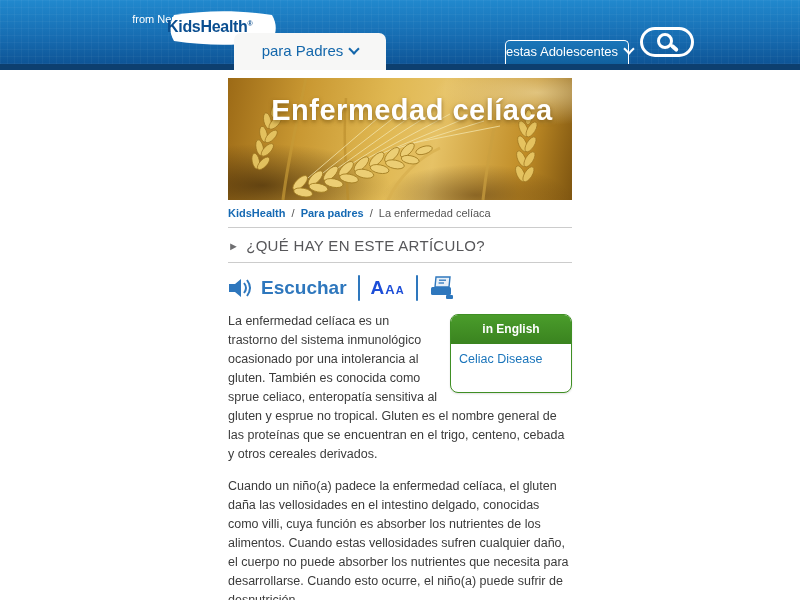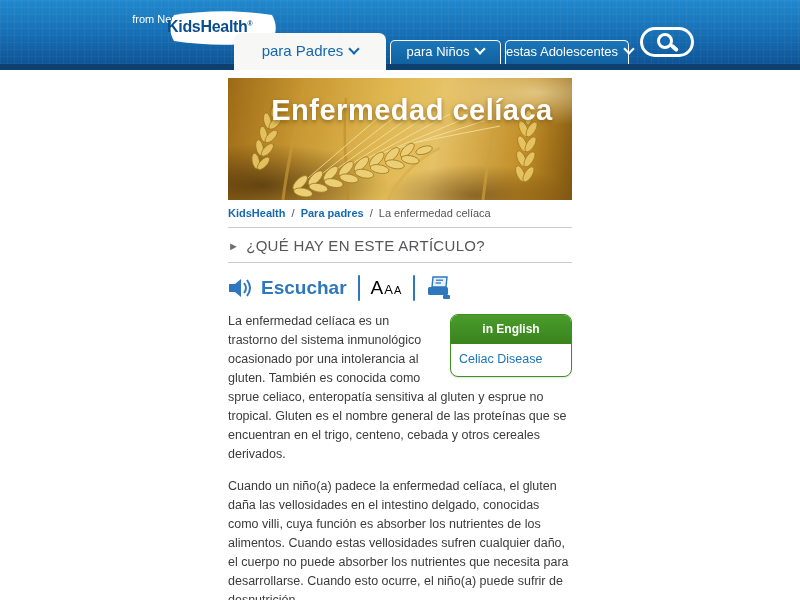--- a/index.html
+++ b/index.html
@@ -77,60 +77,57 @@
   .breadcrumb{margin-top:7px;font-size:11px;color:#555555;}
   .breadcrumb a{color:#1569b3;font-weight:bold;text-decoration:none;cursor:pointer;}
   .breadcrumb .sep{margin:0 3px;color:#555;}
   .divider{border-top:1px solid #cccccc;margin-top:8px;}
   .toc{margin-top:9px;font-size:15px;font-weight:normal;color:#57575a;letter-spacing:.3px;cursor:pointer;}
   .toc .arrow{color:#6e6e70;font-size:11px;margin-right:7px;vertical-align:1px;}
   .toolbar{margin-top:10px;display:flex;align-items:center;height:30px;}
   .listen{display:flex;align-items:center;color:#2e77bd;font-size:19px;font-weight:bold;text-decoration:none;cursor:pointer;}
   .listen svg{margin-right:7px;}
   .vbar{width:2px;height:26px;background:#2e77bd;margin:0 11px;border-radius:1px;}
-  .fontsize{color:#000000;font-weight:normal;cursor:pointer;text-decoration:none;letter-spacing:1px;}
+  .fontsize{color:#1d4ed8;font-weight:bold;cursor:pointer;text-decoration:none;letter-spacing:1px;}
   .fs1{font-size:19px;}
   .fs2{font-size:13px;}
   .fs3{font-size:11px;}
   .print{cursor:pointer;display:flex;align-items:center;}
   
   .article{margin-top:9px;font-size:12.5px;line-height:19px;color:#3b3b3b;}
   .article p{margin:0 0 13px 0;}
   .english-box{
     float:right;width:120px;margin:2px 0 8px 12px;
     border:1px solid #3f8f24;border-radius:8px;overflow:hidden;background:#fff;
     box-shadow:0 1px 2px rgba(0,0,0,.12);
   }
   .english-header{
     background:linear-gradient(#4a9c2b,#3a831f);
     color:#ffffff;font-size:12px;font-weight:bold;text-align:center;padding:5px 4px;
   }
-  .english-link{display:block;padding:6px 8px 7px 8px;color:#1b75bb;font-size:12.5px;text-decoration:none;cursor:pointer;}
+  .english-link{display:block;padding:6px 8px 23px 8px;color:#1b75bb;font-size:12.5px;text-decoration:none;cursor:pointer;}
 </style>
 </head>
 <body>
 
 <div class="site-header">
   <div class="header-texture"></div>
 
   <a class="logo">
     <span class="logo-ribbon">
       <svg width="112" height="34" viewBox="0 0 112 34">
         <path d="M7,4 C42,-1 70,-1 105,4 C110,13 110,21 105,30 C70,35 42,35 7,30 C2,21 2,13 7,4 Z" fill="#ffffff"></path>
       </svg>
       <span class="logo-text"><span>KidsHealth</span><sup>®</sup></span>
     </span>
     <span class="logo-tagline" style="display:block;">from Nemours</span>
   </a>
 
   <div class="tab tab-active">
     <span>para Padres</span><span class="chev"></span>
-  </div>
-  <div class="tab tab-inactive tab-ninos">
-    <span>para Niños</span><span class="chev"></span>
   </div>
   <div class="tab tab-inactive tab-adol">
     <span>estas Adolescentes</span><span class="chev"></span>
   </div>
 
   <div class="search-btn">
     <span class="mag">
       <span class="mag-circle"></span>
         <span class="mag-handle"></span>
     </span>

